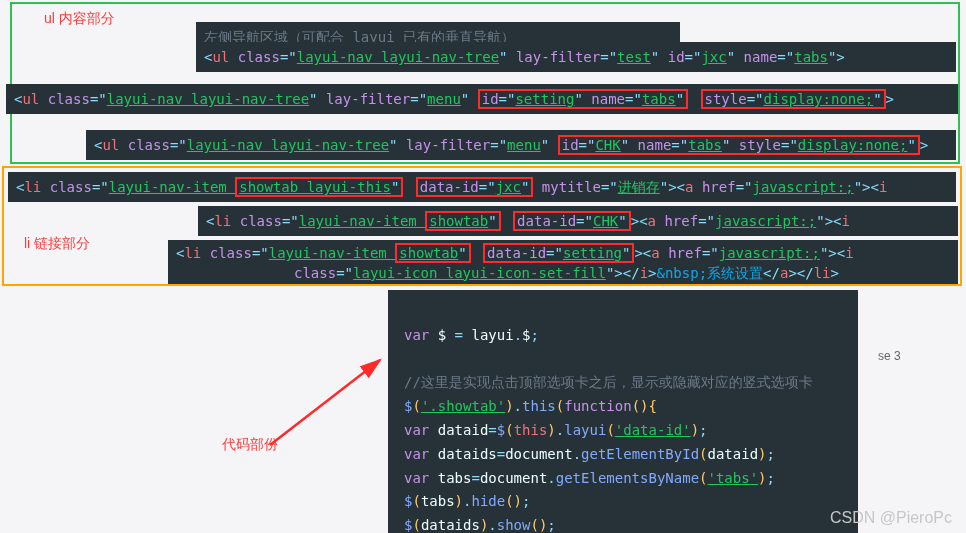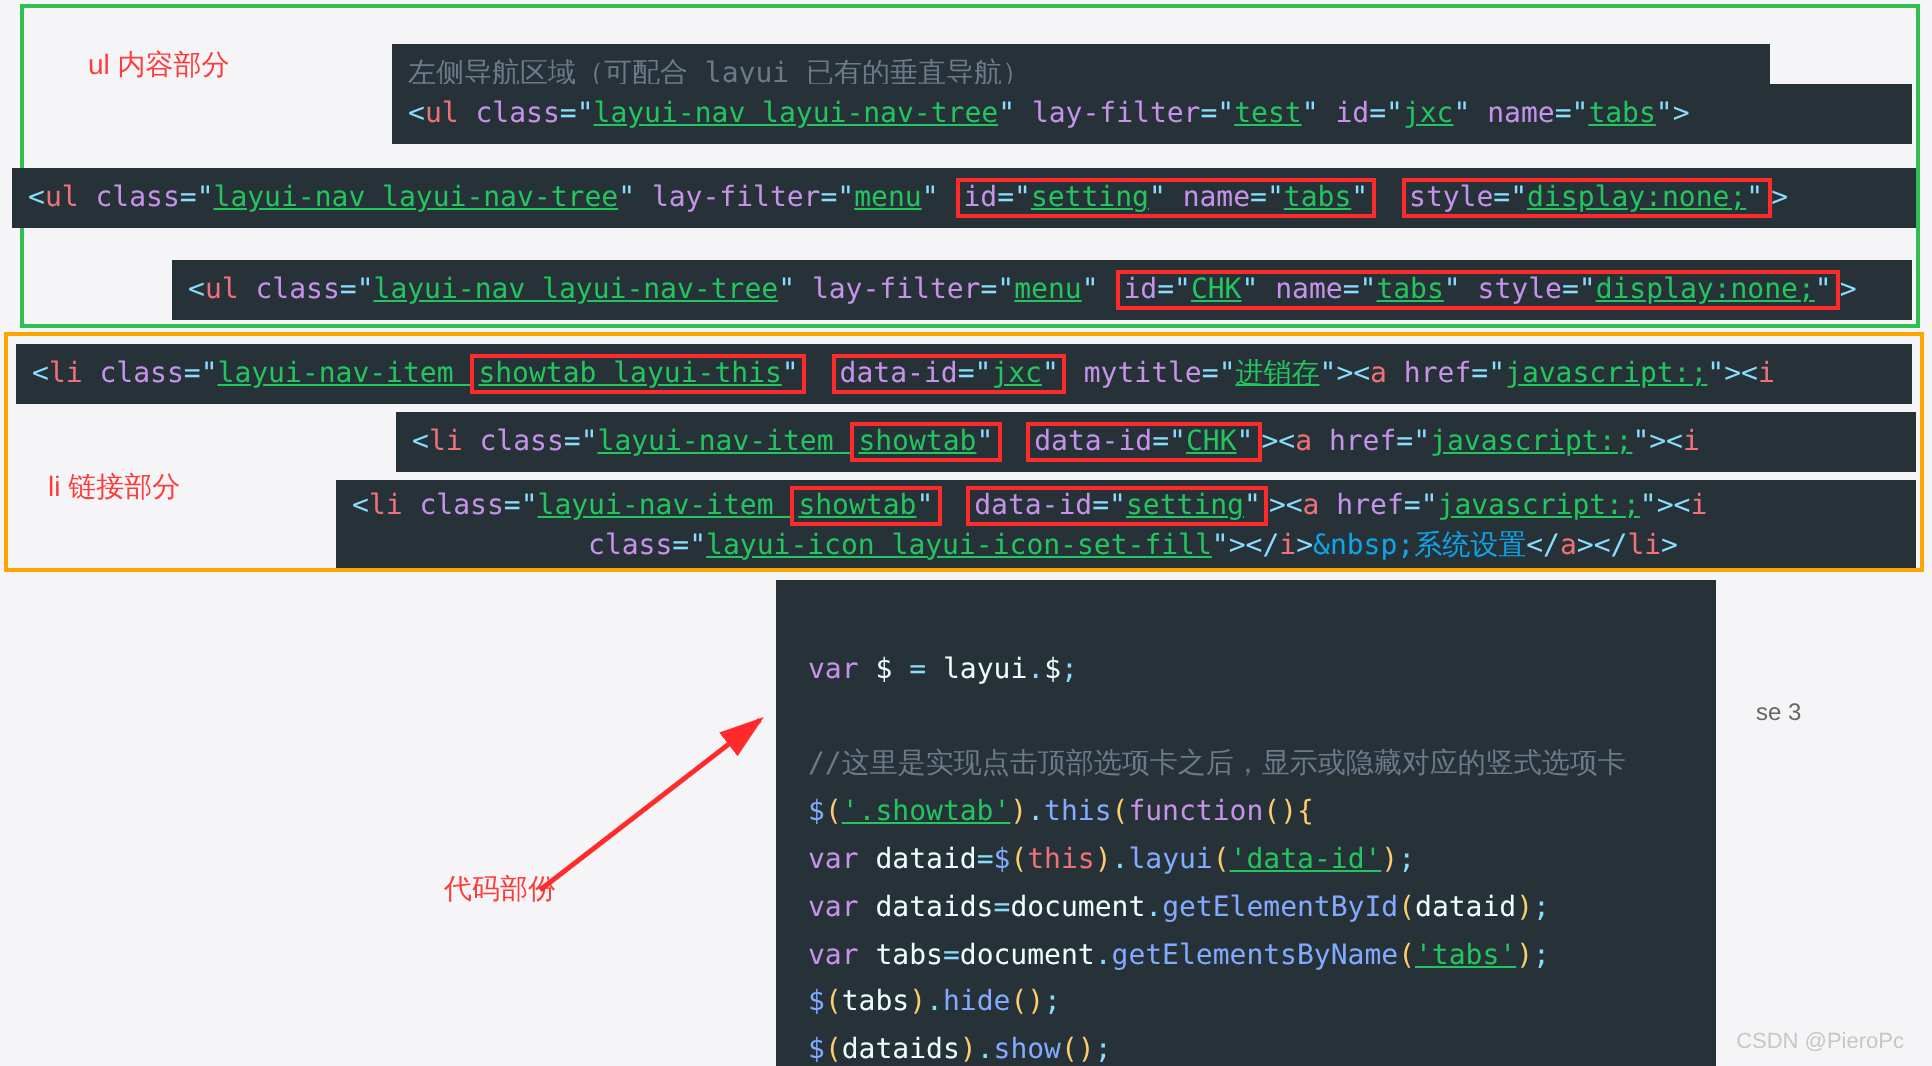--- a/index.html
+++ b/index.html
@@ -72,31 +72,31 @@
   .arrow {
     position: absolute;
     pointer-events: none;
   }
   .arrow svg { overflow: visible; }
   .watermark {
     position: absolute;
     right: 14px;
     bottom: 6px;
     color: #c7c7c7;
-    font-size: 11px;
+    font-size: 16px;
     font-family: Arial, sans-serif;
   }
 </style>
 </head>
 <body>
 
 <div class="outer-border green-box"></div>
-<div class="label" style="top:24px;left:44px;">ul 内容部分</div>
+<div class="label" style="top:10px;left:44px;">ul 内容部分</div>
 
-<div class="code-strip" style="top:22px;left:196px;width:689px;color:#6c7a89;">
+<div class="code-strip" style="top:22px;left:196px;width:484px;color:#6c7a89;">
   <span class="t-comment"><span>左侧导航区域</span><span>（可配合 layui 已有的垂直导航）</span></span>
 </div>
 
 <div class="code-strip" style="top:42px;left:196px;width:760px;">
   <span class="t-punc">&lt;</span><span class="t-tag">ul</span>
   <span class="t-attr"> class</span><span class="t-oper">=</span><span class="t-punc">"</span><span class="t-val">layui-nav layui-nav-tree</span><span class="t-punc">"</span>
   <span class="t-attr"> lay-filter</span><span class="t-oper">=</span><span class="t-punc">"</span><span class="t-val">test</span><span class="t-punc">"</span>
   <span class="t-attr"> id</span><span class="t-oper">=</span><span class="t-punc">"</span><span class="t-val">jxc</span><span class="t-punc">"</span>
   <span class="t-attr"> name</span><span class="t-oper">=</span><span class="t-punc">"</span><span class="t-val">tabs</span><span class="t-punc">"</span><span class="t-punc">&gt;</span>
 </div>

